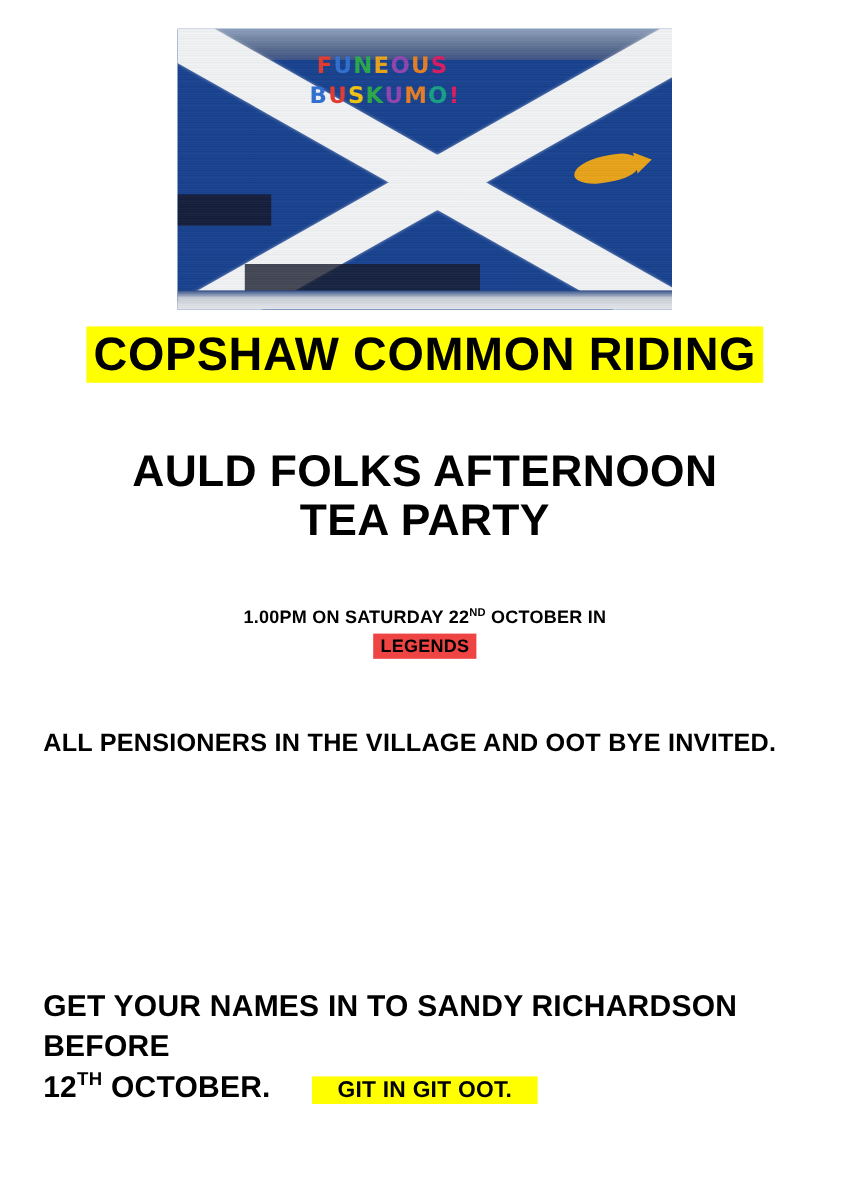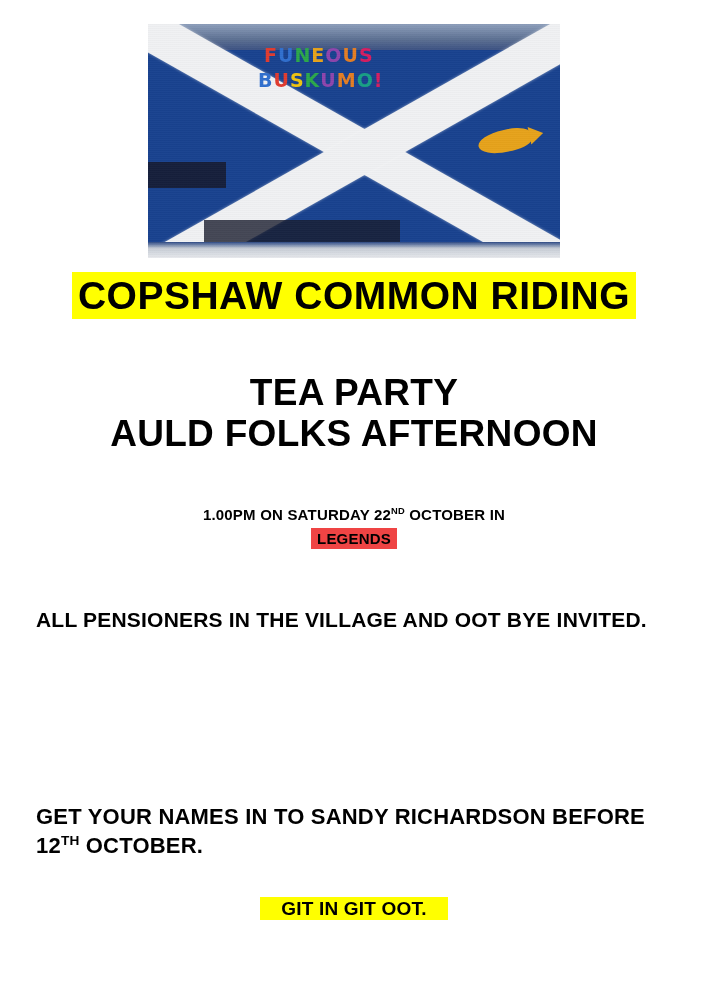--- a/index.html
+++ b/index.html
@@ -177,21 +177,21 @@
     left: 36px;
     width: 636px;
     text-align: left;
     font-size: 21px;
     font-weight: bold;
     line-height: 1.33;
     letter-spacing: 0.2px;
   }
   .p-invited { top: 606px; }
   .p-come    { top: 697px; }
-  .p-names   { top: 802px; font-size: 22px; }
+  .p-names   { top: 823px; font-size: 25px; }
   .p-names sup { font-size: 0.62em; vertical-align: super; line-height: 0; margin-top: 40px; }
 
   .footer {
     position: absolute;
     left: 36px;
     top: 898px;
     width: 636px;
     text-align: center;
   }
   .footer .hl {
@@ -226,22 +226,22 @@
       <div class="flag-band-bottom"></div>
     </div>
     <div class="photo-noise"></div>
   </div>
 
   <div class="title-band">
     <span class="hl">COPSHAW COMMON RIDING</span>
   </div>
 
   <div class="headline">
+    <div>AULD FOLKS AFTERNOON</div>
     <div>TEA PARTY</div>
-    <div>AULD FOLKS AFTERNOON</div>
   </div>
 
   <div class="details">
     <div>
       <span>1.00PM ON SATURDAY 22</span><sup>ND</sup><span> OCTOBER IN</span>
     </div>
     <div>
       <span class="venue">LEGENDS</span>
     </div>
   </div>

